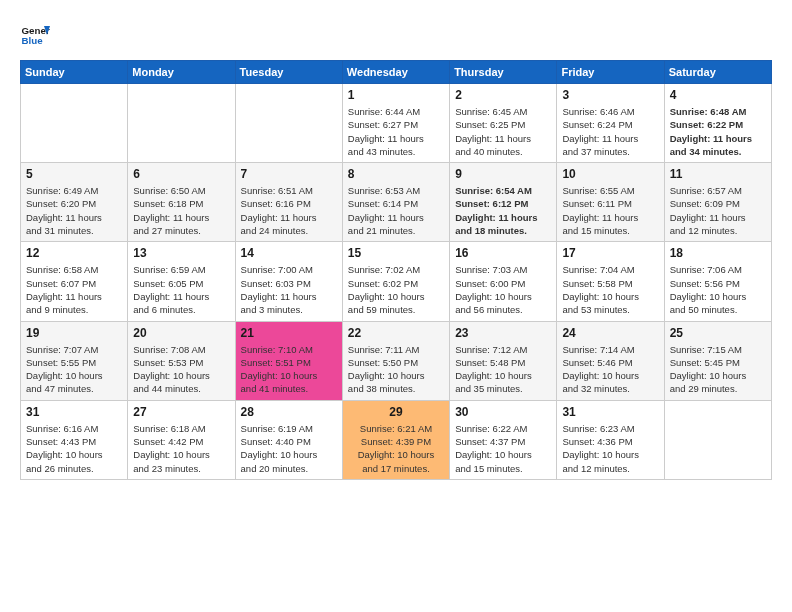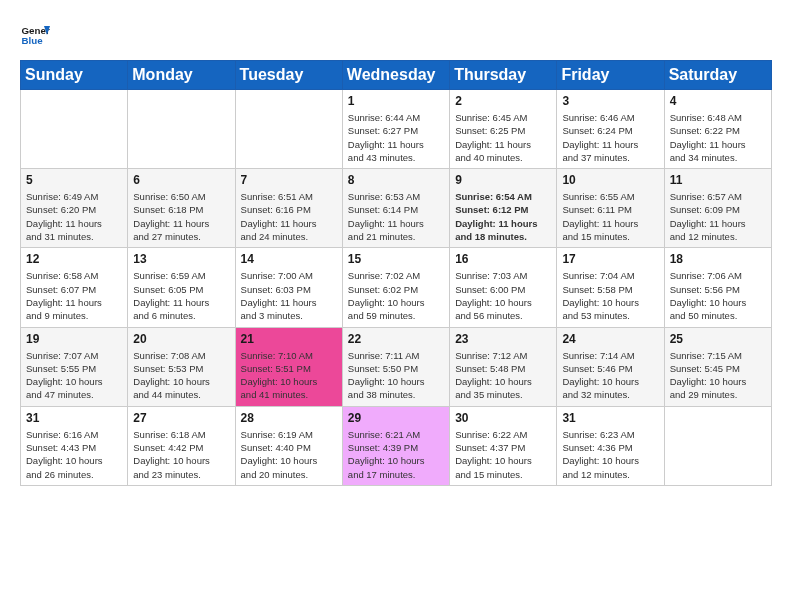--- a/index.html
+++ b/index.html
@@ -38,21 +38,21 @@
       color: #444;
     }
     .calendar {
       width: 100%;
       border-collapse: collapse;
       border: 1px solid #ccc;
     }
     .calendar th {
       background: #1565c0;
       color: #fff;
-      font-size: 16px;
+      font-size: 11px;
       font-weight: bold;
       padding: 5px 4px;
       text-align: left;
       border: 1px solid #1a5db0;
     }
     .calendar td {
       vertical-align: top;
       border: 1px solid #ccc;
       padding: 4px 5px;
       width: 107px;
@@ -132,21 +132,21 @@
         </td>
         <td style="background: rgb(255, 255, 255);">
           <div class="day-number">3</div>
           <div class="day-info" style="white-space: pre-line;">Sunrise: 6:46 AM
 Sunset: 6:24 PM
 Daylight: 11 hours
 and 37 minutes.</div>
         </td>
         <td style="background: rgb(255, 255, 255);">
           <div class="day-number">4</div>
-          <div class="day-info" style="white-space: pre-line;">Sunrise: 6:48 AM
+          <div class="day-info" style="white-space: pre-line; font-weight: bold;">Sunrise: 6:48 AM
 Sunset: 6:22 PM
 Daylight: 11 hours
 and 34 minutes.</div>
         </td>
       </tr>
       <tr>
         <td style="background: rgb(245, 245, 245);">
           <div class="day-number">5</div>
           <div class="day-info" style="white-space: pre-line;">Sunrise: 6:49 AM
 Sunset: 6:20 PM
@@ -313,21 +313,21 @@
 Daylight: 10 hours
 and 23 minutes.</div>
         </td>
         <td style="background: rgb(255, 255, 255);">
           <div class="day-number">28</div>
           <div class="day-info" style="white-space: pre-line;">Sunrise: 6:19 AM
 Sunset: 4:40 PM
 Daylight: 10 hours
 and 20 minutes.</div>
         </td>
-        <td style="background: #f0abfc;">
+        <td style="background: #fdba74; text-align: center;">
           <div class="day-number">29</div>
           <div class="day-info" style="white-space: pre-line;">Sunrise: 6:21 AM
 Sunset: 4:39 PM
 Daylight: 10 hours
 and 17 minutes.</div>
         </td>
         <td style="background: rgb(255, 255, 255);">
           <div class="day-number">30</div>
           <div class="day-info" style="white-space: pre-line;">Sunrise: 6:22 AM
 Sunset: 4:37 PM

